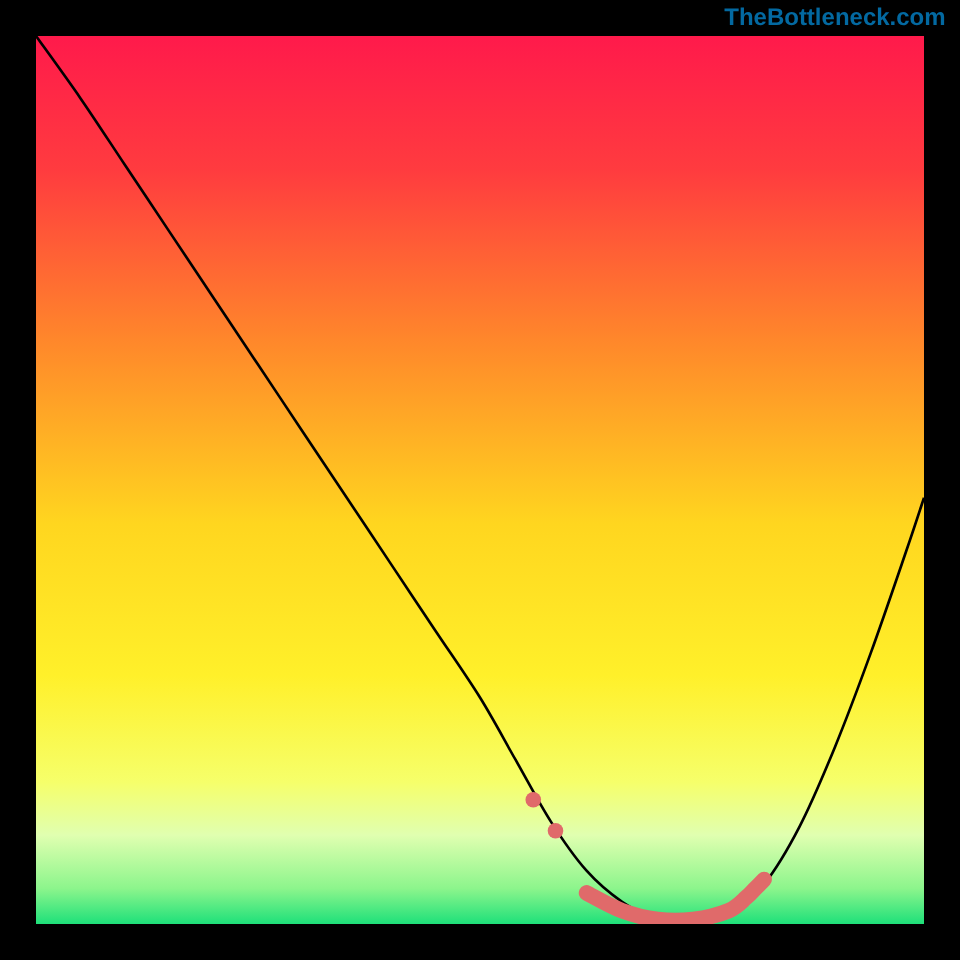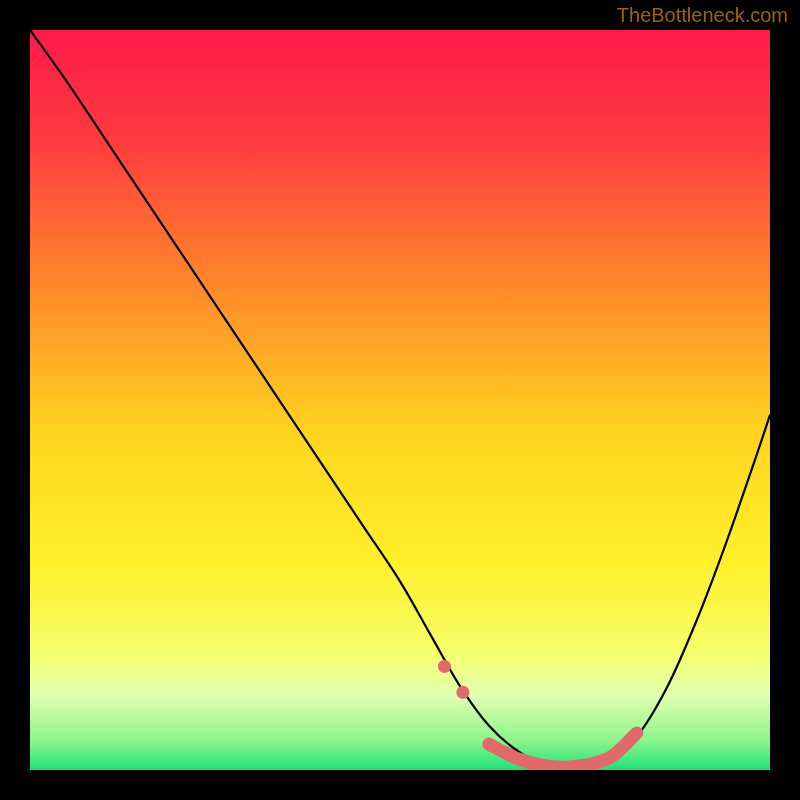--- a/index.html
+++ b/index.html
@@ -8,23 +8,23 @@
     width: 800px;
     height: 800px;
     background: #000;
     position: relative;
     font-family: Arial, Helvetica, sans-serif;
   }
   .watermark {
     position: absolute;
     top: 4px;
     right: 12px;
-    color: #a16207;
+    color: #0369a1;
     font-size: 20px;
-    font-weight: 400;
+    font-weight: 700;
     z-index: 10;
   }
   .plot-frame {
     position: absolute;
     left: 30px;
     top: 30px;
     width: 740px;
     height: 740px;
     background: #000;
   }

